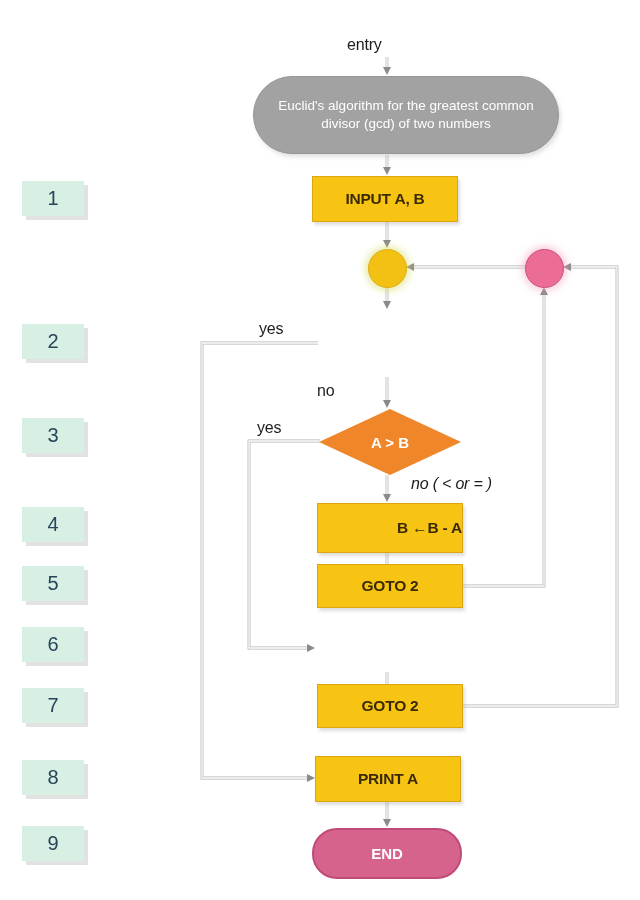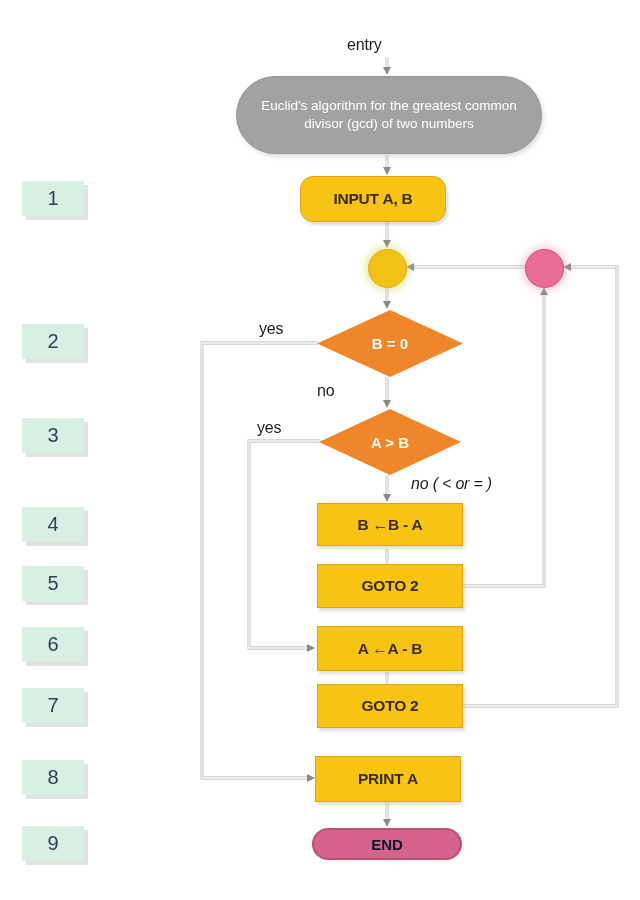--- a/index.html
+++ b/index.html
@@ -8,33 +8,33 @@
   .abs{position:absolute;}
 
   
   svg.wires{position:absolute;left:0;top:0;width:640px;height:900px;}
   path.pipe{fill:none;stroke:#b2b2b2;stroke-width:2.8;}
   path.pipe-core{fill:none;stroke:#ffffff;stroke-width:1.3;}
   polygon.arrow{fill:#8a8a8a;stroke:none;}
 
   
   .node{display:flex;align-items:center;justify-content:center;text-align:center;box-sizing:border-box;}
-  .terminator-start{left:236px;top:76px;width:306px;height:78px;border-radius:39px;
+  .terminator-start{left:253px;top:76px;width:306px;height:78px;border-radius:39px;
       background:#a2a2a2;border:1px solid #969696;color:#ffffff;font-size:13.5px;
       padding:0 24px;box-shadow:2px 3px 4px rgba(170,170,170,.35);line-height:1.3;}
   .process{width:146px;height:46px;background:#f7c414;border:1px solid #dca60f;
       color:#3b2a00;font-weight:bold;font-size:15.5px;letter-spacing:-.2px;
       box-shadow:2px 3px 3px rgba(175,175,175,.4);}
   .diamond{background:#f0862a;color:#ffffff;font-weight:bold;font-size:15px;
       clip-path:polygon(50% 0,100% 50%,50% 100%,0 50%);}
   .conn-circle{width:37px;height:37px;border-radius:50%;}
   .conn-yellow{background:#f3c113;border:1px solid #dfae10;box-shadow:0 0 7px 3px rgba(214,219,95,.55);}
   .conn-pink{background:#eb6d96;border:1px solid #c94f7d;box-shadow:0 0 7px 3px rgba(243,160,193,.5);}
-  .terminator-end{left:312px;top:828px;width:150px;height:32px;border-radius:25px;
-      background:#d5638d;border:2px solid #c04b76;color:#0f172a;font-weight:bold;font-size:15px;}
+  .terminator-end{left:312px;top:828px;width:150px;height:51px;border-radius:25px;
+      background:#d5638d;border:2px solid #c04b76;color:#ffffff;font-weight:bold;font-size:15px;}
 
   
   .edge-label{position:absolute;color:#1d1d1d;font-size:16px;text-align:left;letter-spacing:-.2px;}
 
   
   .row-num{position:absolute;left:22px;width:62px;height:35px;background:#d8f0e3;
       box-shadow:4px 4px 0 #e2e2e2;color:#27455a;font-size:20px;
       display:flex;align-items:center;justify-content:center;}
 </style>
 </head>
@@ -92,46 +92,40 @@
   <div class="edge-label" style="left:347px;top:36px;width:80px;">entry</div>
   <div class="edge-label" style="left:259px;top:320px;width:48px;">yes</div>
   <div class="edge-label" style="left:317px;top:382px;width:48px;">no</div>
   <div class="edge-label" style="left:257px;top:419px;width:48px;">yes</div>
   <div class="edge-label" style="left:411px;top:475px;width:112px;font-style:italic;">no ( &lt; or = )</div>
 
   <div class="abs node terminator-start">
     <span>Euclid's algorithm for the greatest common divisor (gcd) of two numbers</span>
   </div>
 
-  <div class="abs node process" style="left:300px;top:176px;border-radius:13px;">
+  <div class="abs node process" style="left:312px;top:176px;">
     <span>INPUT A, B</span>
   </div>
 
   <div class="abs conn-circle conn-yellow" style="left:368px;top:249px;"></div>
   <div class="abs conn-circle conn-pink" style="left:525px;top:249px;"></div>
 
-  <div class="abs node diamond" style="left:317px;top:310px;width:146px;height:67px;">
-    <span>B = 0</span>
-  </div>
 
   <div class="abs node diamond" style="left:319px;top:409px;width:142px;height:66px;">
     <span>A &gt; B</span>
   </div>
 
-  <div class="abs node process" style="left:317px;top:503px;height:43px;">
+  <div class="abs node process" style="left:317px;top:503px;height:50px;justify-content:flex-end;">
     <span>B ←B - A</span>
   </div>
 
   <div class="abs node process" style="left:317px;top:564px;height:44px;">
     <span>GOTO 2</span>
   </div>
 
-  <div class="abs node process" style="left:317px;top:626px;height:45px;">
-    <span>A ←A - B</span>
-  </div>
 
   <div class="abs node process" style="left:317px;top:684px;height:44px;">
     <span>GOTO 2</span>
   </div>
 
   <div class="abs node process" style="left:315px;top:756px;">
     <span>PRINT A</span>
   </div>
 
   <div class="abs node terminator-end">

